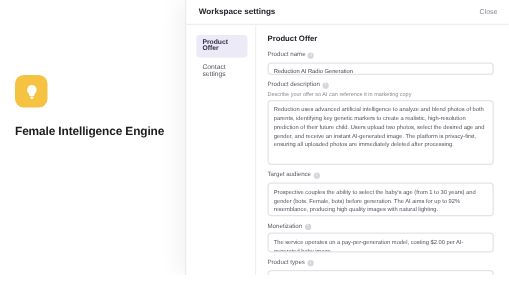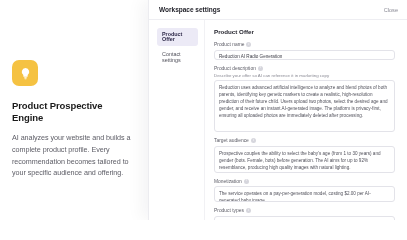--- a/index.html
+++ b/index.html
@@ -95,22 +95,21 @@
 <body>
 
 <div class="left-panel">
   <div class="bulb-badge">
     <svg width="13" height="13" viewBox="0 0 24 24" fill="#ffffff" aria-hidden="true">
       <path d="M12 2a7 7 0 0 0-4 12.7V17a1 1 0 0 0 1 1h6a1 1 0 0 0 1-1v-2.3A7 7 0 0 0 12 2z"></path>
       <rect x="9.5" y="19" width="5" height="1.6" rx="0.8"></rect>
       <rect x="10" y="21.2" width="4" height="1.4" rx="0.7"></rect>
     </svg>
   </div>
-  <h1 class="promo-title">Product Prospective Engine</h1>
-  <p class="promo-body">AI analyzes your website and builds a complete product profile. Every recommendation becomes tailored to your specific audience and offering.</p>
+  <h1 class="promo-title">Female Intelligence Engine</h1>
 </div>
 
 <div class="modal">
 
   <div class="modal-header">
     <span class="modal-title">Workspace settings</span>
     <span class="modal-close">Close</span>
   </div>
 
   <div class="modal-body">

